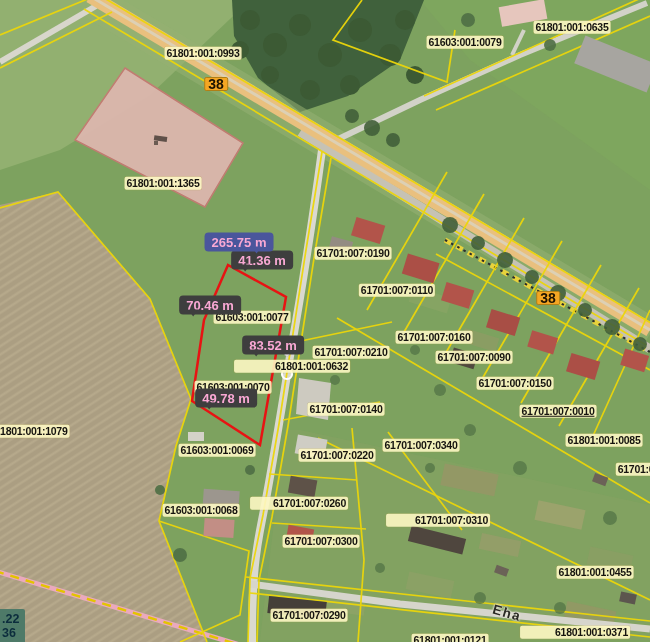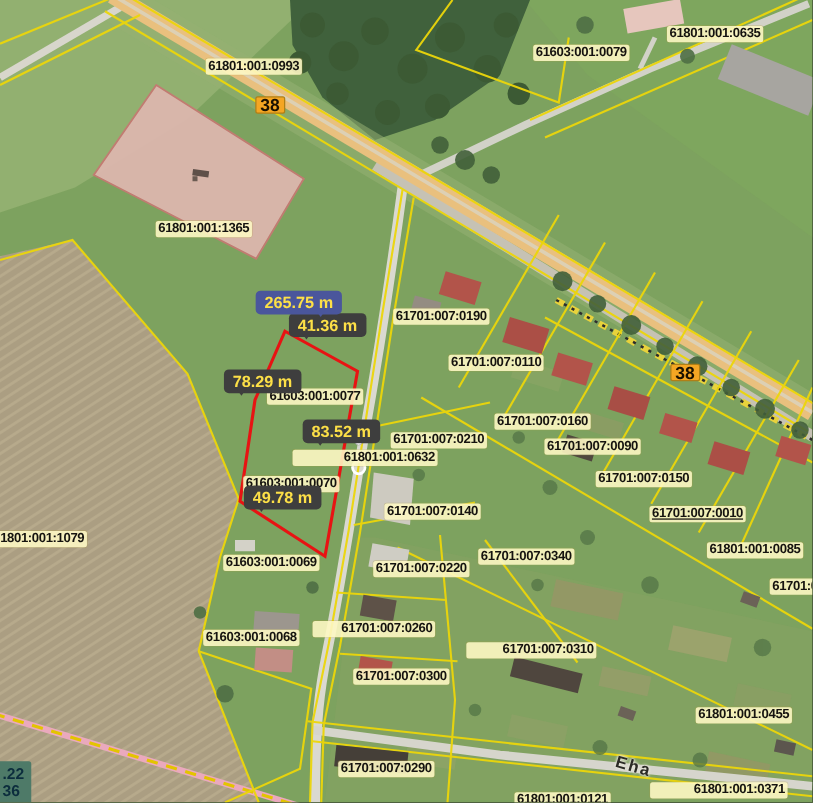--- a/index.html
+++ b/index.html
@@ -6,21 +6,21 @@
   #stage{position:relative;width:650px;height:642px;overflow:hidden;background:#7da25f;}
   #stage svg{position:absolute;left:0;top:0;}
   .plabel{position:absolute;transform:translate(-50%,-50%);z-index:2;
     background:rgba(253,247,195,.9);color:#15130f;font-size:10.5px;font-weight:bold;
     letter-spacing:-.3px;padding:0 2px;border-radius:2px;white-space:nowrap;line-height:12.5px;
     box-shadow:0 0 0 .5px rgba(180,160,60,.35);}
   .roadbadge{position:absolute;transform:translate(-50%,-50%);z-index:3;
     background:var(--c-roadbadge,#f5a623);border:1.5px solid #b07f16;color:#1c1200;
     font-size:14px;font-weight:bold;padding:0 3px;line-height:12px;border-radius:2px;white-space:nowrap;}
   .mbadge{position:absolute;transform:translate(-50%,-50%);z-index:4;
-    background:var(--c-badge,#3e3e3e);color:#fde047;font-size:13px;font-weight:bold;
+    background:var(--c-badge,#3e3e3e);color:#f9a8d4;font-size:13px;font-weight:bold;
     padding:1px 7px;border-radius:4px;white-space:nowrap;line-height:17px;}
   .mbadge:after{content:"";position:absolute;left:9px;bottom:-7px;width:0;height:0;
     border:5px solid transparent;border-top:7px solid var(--c-badge,#3e3e3e);}
   .mbadge.total{background:var(--c-total,#4a569c);z-index:5;}
   .mbadge.total:after{border-top-color:var(--c-total,#4a569c);left:auto;right:12px;}
   .street{position:absolute;transform:translate(-50%,-50%) rotate(16deg);z-index:2;
     font-size:13.5px;font-weight:bold;color:#2b2b25;letter-spacing:1.5px;
     text-shadow:0 0 2px #e8e6da,0 0 2px #e8e6da,0 0 3px #e8e6da;}
   .readout{position:absolute;left:-14px;bottom:-4px;z-index:6;background:#4e7a68;color:#0c2d3d;
     font-size:12.5px;font-weight:bold;line-height:14px;padding:3px 6px 6px 16px;border-radius:2px;}
@@ -222,25 +222,25 @@
     <div class="plabel" style="left: 346px; top: 409px;">61701:007:0140</div>
     <div class="plabel" style="left: 558px; top: 411px; text-decoration: underline;">61701:007:0010</div>
     <div class="plabel" style="left: 31px; top: 431px;">61801:001:1079</div>
     <div class="plabel" style="left: 604px; top: 440px;">61801:001:0085</div>
     <div class="plabel" style="left: 421px; top: 445px;">61701:007:0340</div>
     <div class="plabel" style="left: 217px; top: 450px;">61603:001:0069</div>
     <div class="plabel" style="left: 337px; top: 455px; text-align: center;">61701:007:0220</div>
     <div class="plabel" style="left: 636px; top: 469px;">61701:0</div>
     <div class="plabel" style="left: 299px; top: 503px; padding-left: 23px;">61701:007:0260</div>
     <div class="plabel" style="left: 201px; top: 510px;">61603:001:0068</div>
-    <div class="plabel" style="left: 425px; top: 520px; padding-left: 29px;">61701:007:0310</div>
+    <div class="plabel" style="left: 438px; top: 520px; padding-left: 29px;">61701:007:0310</div>
     <div class="plabel" style="left: 321px; top: 541px;">61701:007:0300</div>
     <div class="plabel" style="left: 595px; top: 572px;">61801:001:0455</div>
     <div class="plabel" style="left: 309px; top: 615px;">61701:007:0290</div>
     <div class="plabel" style="left: 575px; top: 632px; padding-left: 35px;">61801:001:0371</div>
     <div class="plabel" style="left: 450px; top: 640px;">61801:001:0121</div>
     <div class="roadbadge" style="left: 216px; top: 84px;">38</div>
     <div class="roadbadge" style="left: 548px; top: 298px;">38</div>
     <div class="mbadge" style="left: 262px; top: 260px;">41.36 m</div>
-    <div class="mbadge" style="left: 210px; top: 305px;">78.29 m</div>
+    <div class="mbadge" style="left: 210px; top: 305px;">70.46 m</div>
     <div class="mbadge" style="left: 273px; top: 345px;">83.52 m</div>
     <div class="mbadge" style="left: 226px; top: 398px;">49.78 m</div>
   </div>
 
 </body></html>

